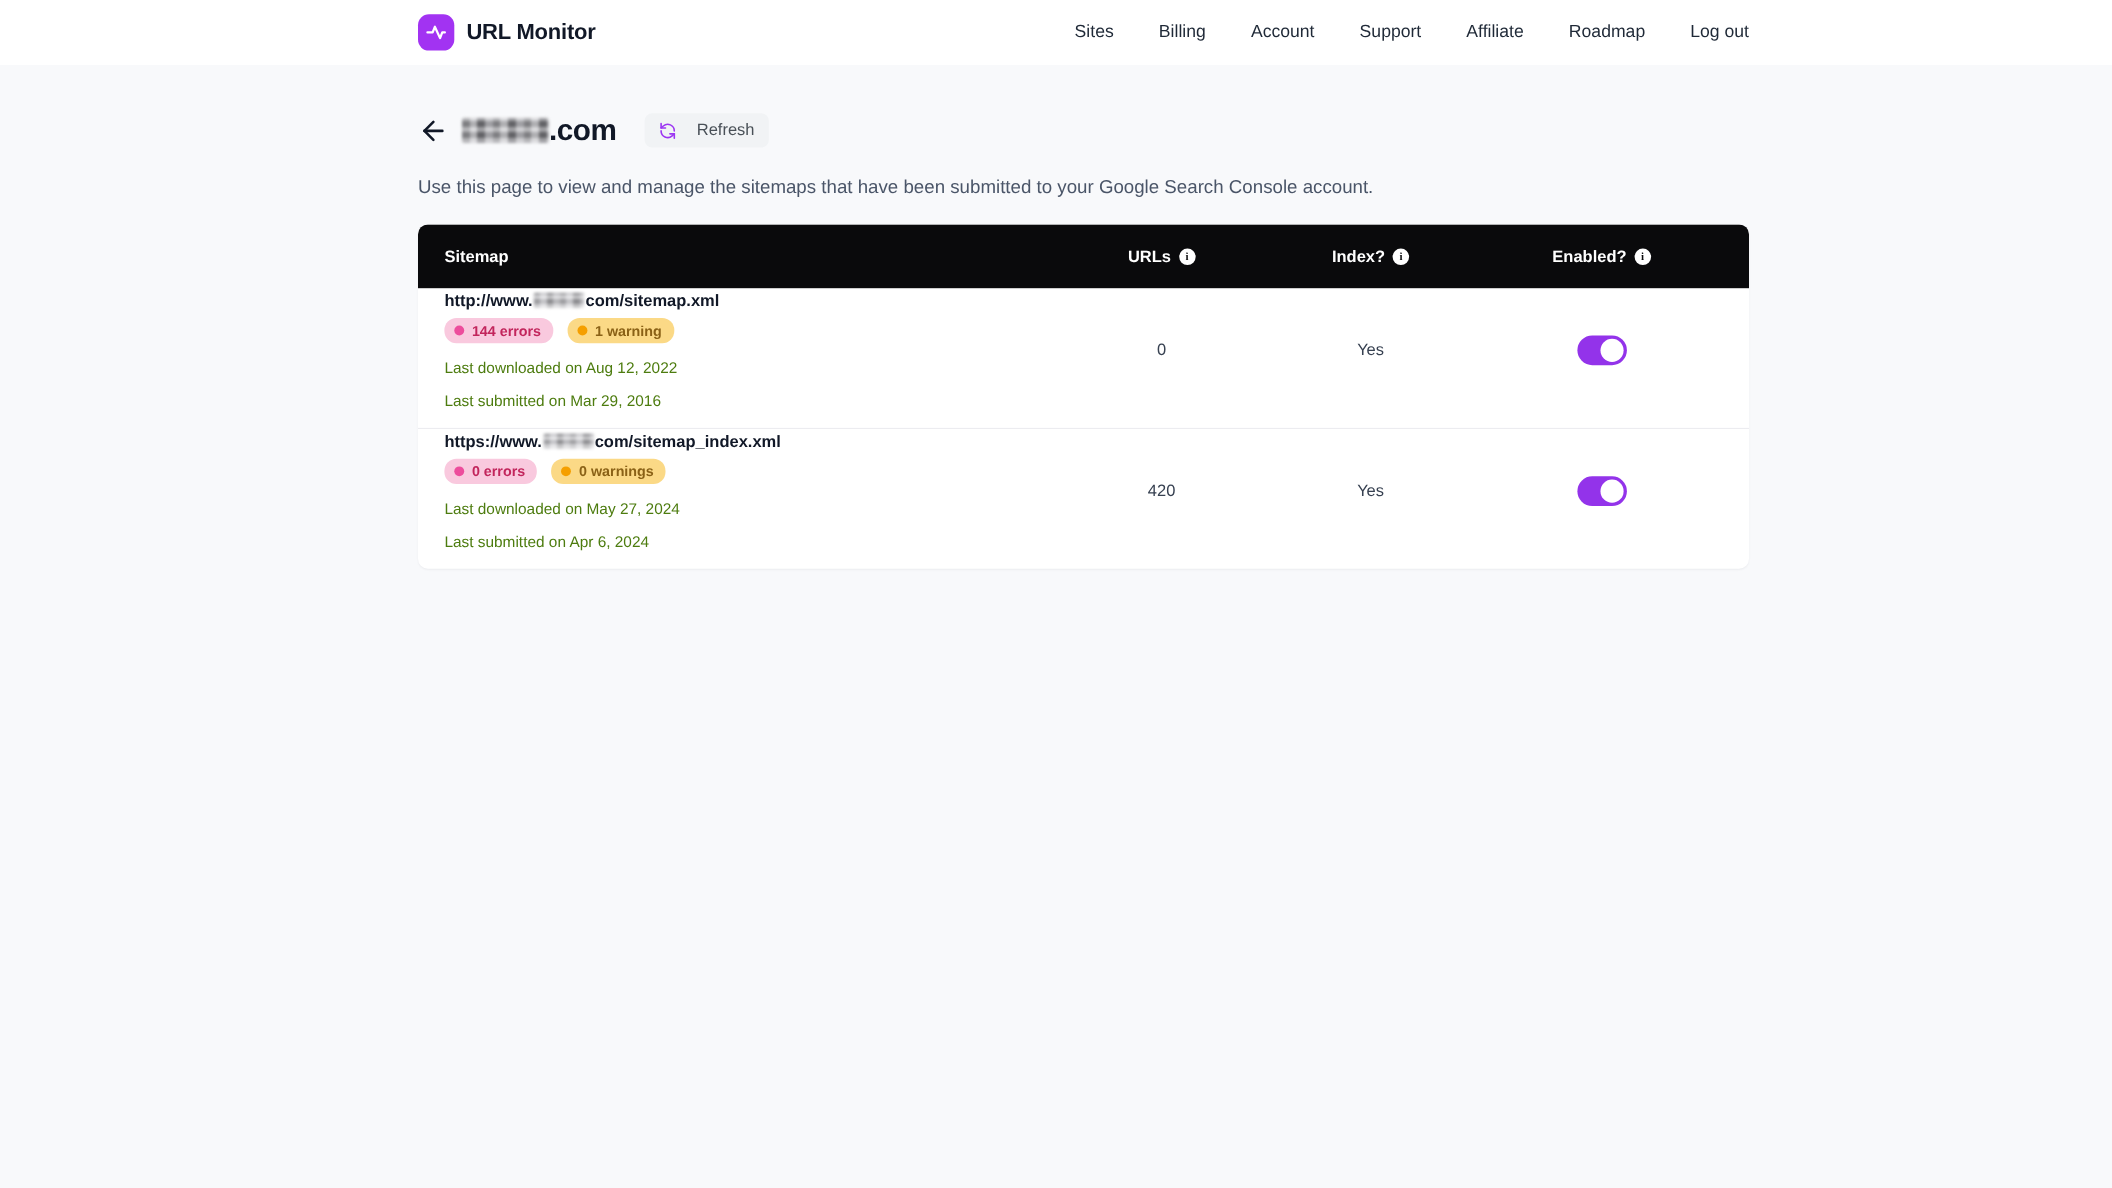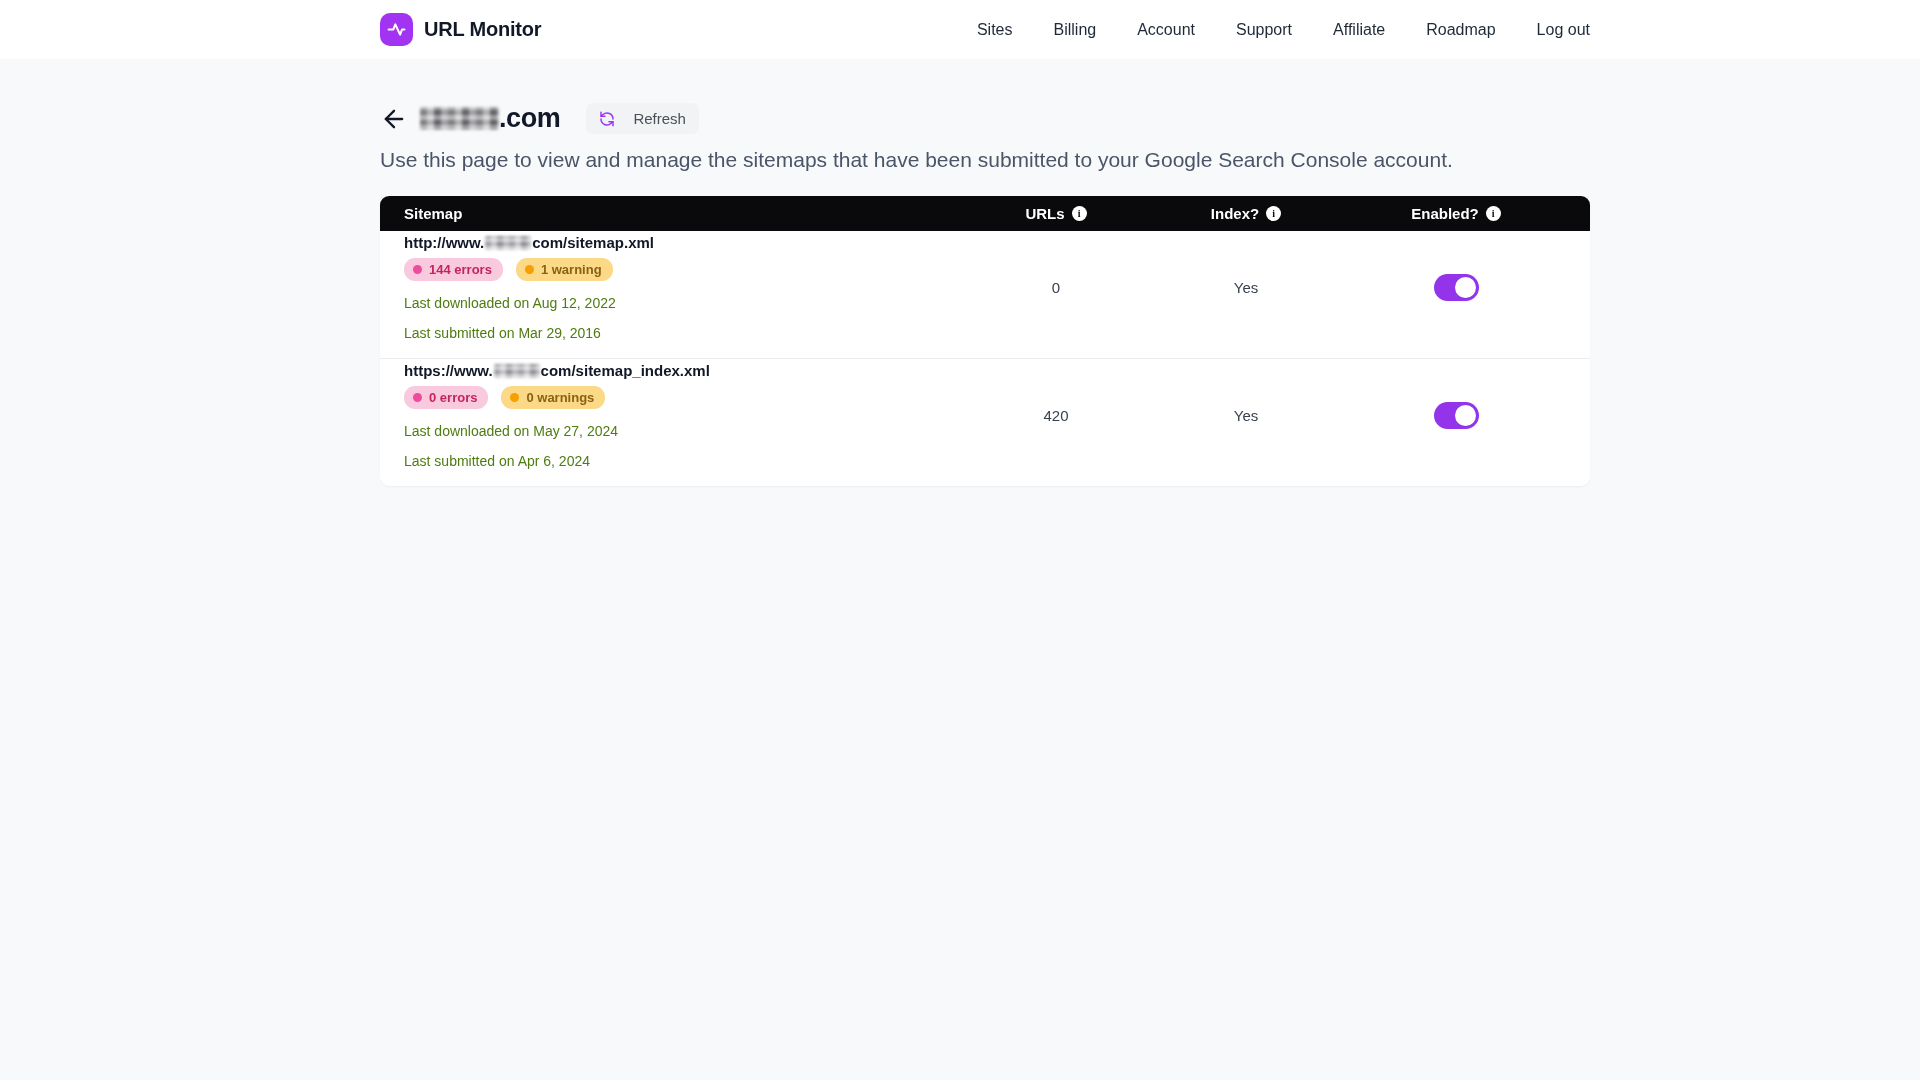--- a/index.html
+++ b/index.html
@@ -29,21 +29,21 @@
   main { margin-left: 380px; width: 1210px; }
   .title-row { margin-top: 44px; display: flex; align-items: center; gap: 12px; }
   .back-btn { display: inline-flex; align-items: center; cursor: pointer; }
   h1.page-title { font-size: 27px; font-weight: 700; letter-spacing: -0.4px; display: flex; align-items: center; }
   .refresh-btn {
     margin-left: 14px; display: inline-flex; align-items: center; gap: 18px;
     background: #f1f3f5; border: none; border-radius: 7px;
     padding: 7px 13px; font-size: 15px; color: #495057; cursor: pointer;
     font-family: inherit;
   }
-  .description { margin-top: 14px; font-size: 21px; color: #4a5568; }
+  .description { margin-top: 26px; font-size: 17px; color: #4a5568; }
 
   
   .redacted {
     display: inline-block; border-radius: 2px;
     background:
       repeating-linear-gradient(0deg, rgba(255,255,255,.35) 0 5px, rgba(0,0,0,.12) 5px 10px),
       repeating-linear-gradient(90deg, #8f8f93 0 7px, #c7c7cb 7px 14px, #6f6f74 14px 21px, #b5b5ba 21px 28px);
     filter: blur(1.6px);
   }
   .redacted-title { width: 79px; height: 23px; vertical-align: -2px; }
@@ -55,21 +55,21 @@
 
   
   .table {
     margin-top: 24px; background: #ffffff; border-radius: 9px; overflow: hidden;
     box-shadow: 0 1px 2px rgba(16,24,40,.05);
   }
   .thead, .trow {
     display: grid; grid-template-columns: 1fr 180px 200px 220px;
     padding-left: 24px; padding-right: 24px;
   }
-  .thead { background: #0a0a0c; height: 35px; align-items: center; }
+  .thead { background: #0a0a0c; height: 58px; align-items: center; }
   .th { font-size: 15px; font-weight: 700; color: #ffffff; }
   .th.center, .cell.center { text-align: center; justify-self: stretch; }
   .th.center { display: inline-flex; align-items: center; justify-content: center; gap: 7px; }
   .info-dot {
     width: 15px; height: 15px; border-radius: 50%; background: #ffffff; color: #0a0a0c;
     font-size: 10px; font-weight: 700; display: inline-flex; align-items: center; justify-content: center;
     font-family: "Liberation Serif", serif; cursor: pointer;
   }
   .trow { padding-top: 3px; padding-bottom: 17px; align-items: center; }
   .trow + .trow { border-top: 1px solid #ececf0; }

